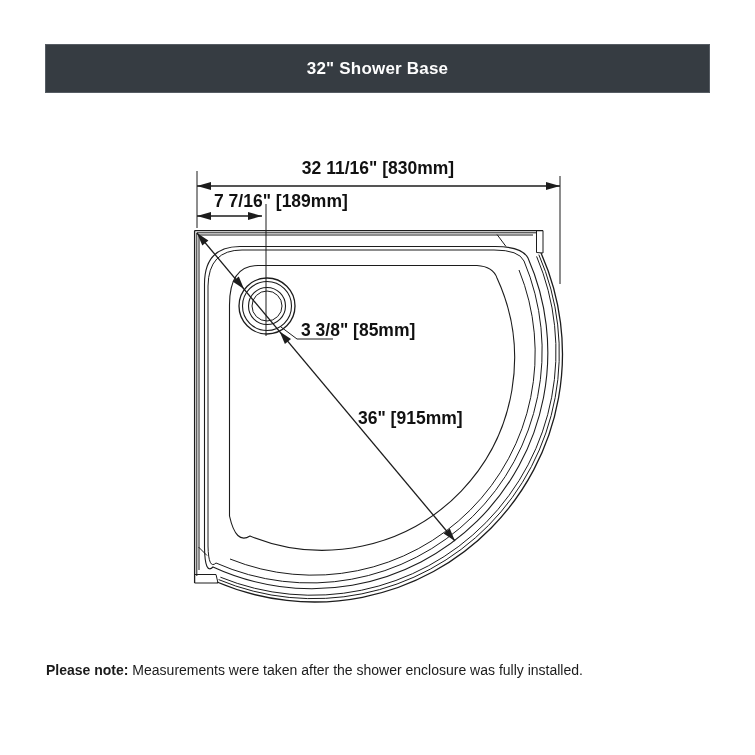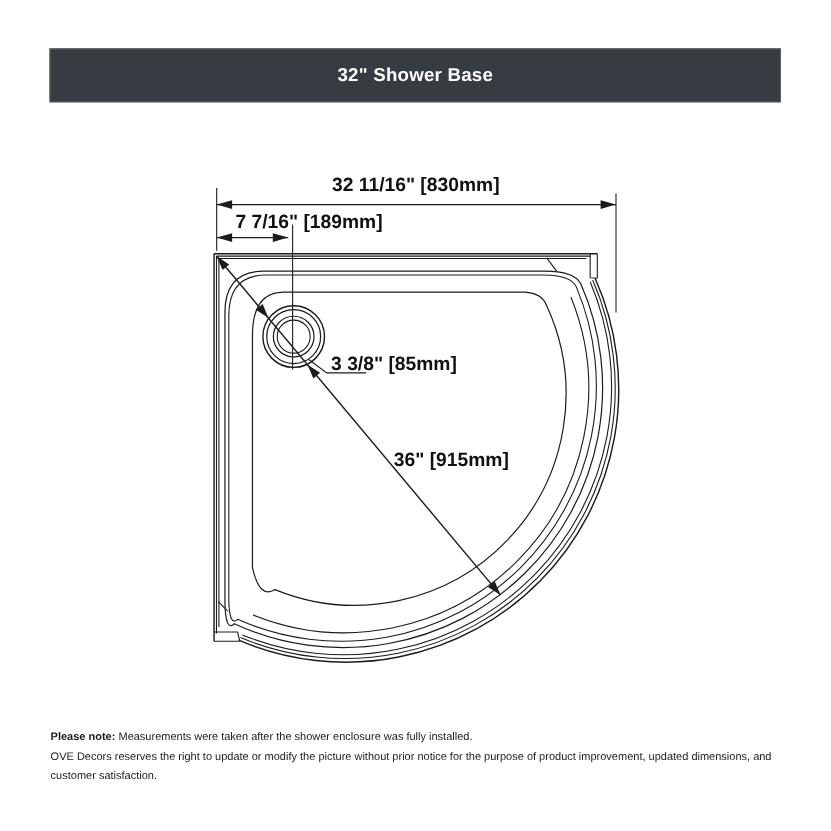--- a/index.html
+++ b/index.html
@@ -29,21 +29,21 @@
   .w11{stroke-width:1.1px;}
   .w10{stroke-width:1px;}
   .dimline{stroke-width:1.3px;}
   .arrow{fill:#1c1c1c;stroke:none;}
   .dimtext{
     font-family:"Liberation Sans","DejaVu Sans",sans-serif;
     font-size:17.5px;font-weight:bold;fill:#111111;stroke:none;
   }
   .footer{
     position:absolute;left:46px;top:662px;width:670px;
-    font-size:10px;line-height:17.5px;color:#1b1b1b;
+    font-size:14px;line-height:17.5px;color:#1b1b1b;
   }
   .footer b{font-weight:bold;}
 </style>
 </head>
 <body>
 
 <div class="page">
 
   <div class="header-bar">
     <span class="title">32" Shower Base</span>
@@ -113,16 +113,15 @@
     <g>
       <polygon class="arrow" points="244,289 238.8,276.4 232.6,281.5"></polygon>
       <polygon class="arrow" points="279.6,331.5 291,338.9 284.9,344.1"></polygon>
       <path class="w10" d="M281,327 L297,339 H333"></path>
       <text class="dimtext" x="301" y="336">3 3/8" [85mm]</text>
     </g>
   </svg>
 
   <div class="footer">
     <div><b>Please note:</b><span> Measurements were taken after the shower enclosure was fully installed.</span></div>
-    <div>OVE Decors reserves the right to update or modify the picture without prior notice for the purpose of product improvement, updated dimensions, and customer satisfaction.</div>
   </div>
 
 </div>
 
 </body></html>

